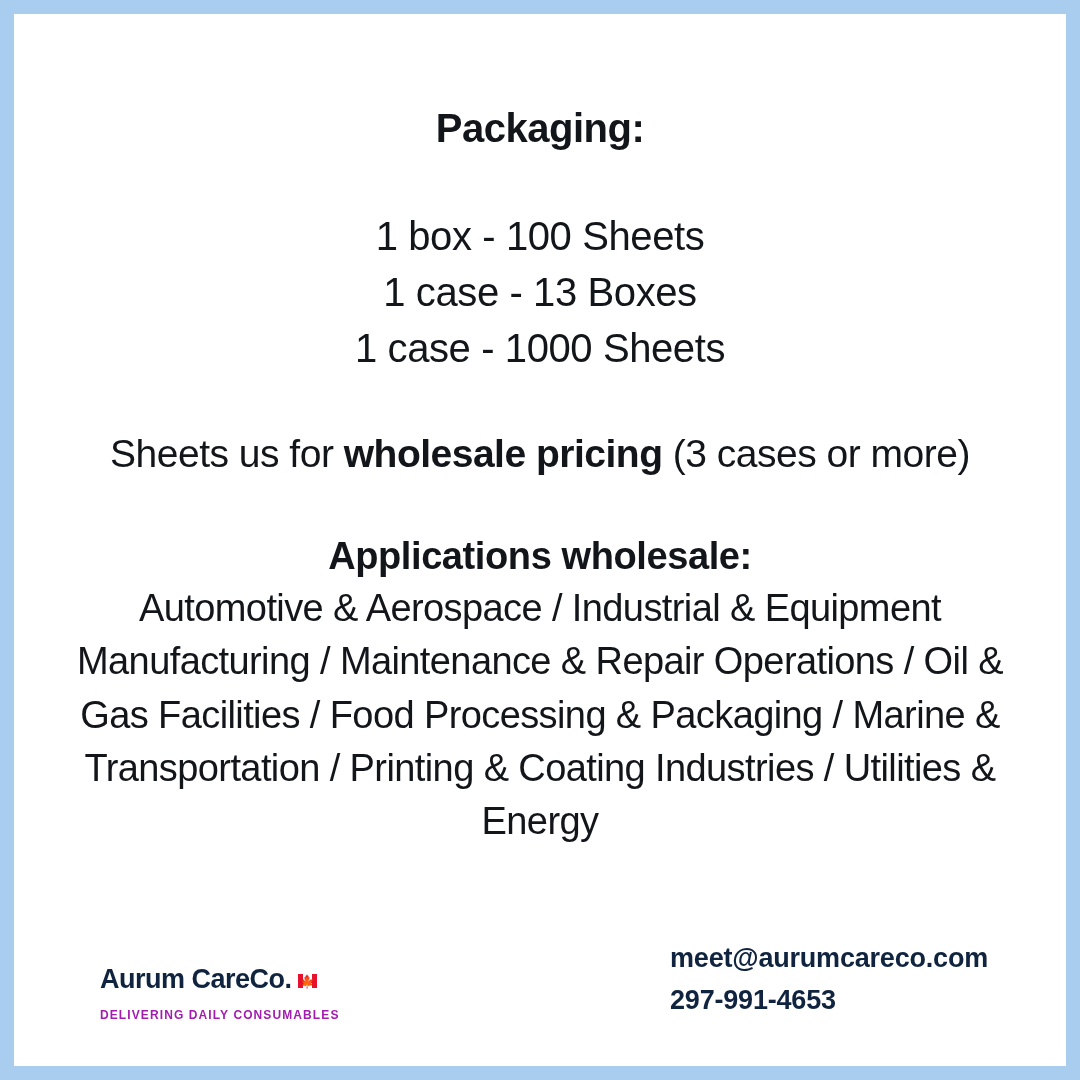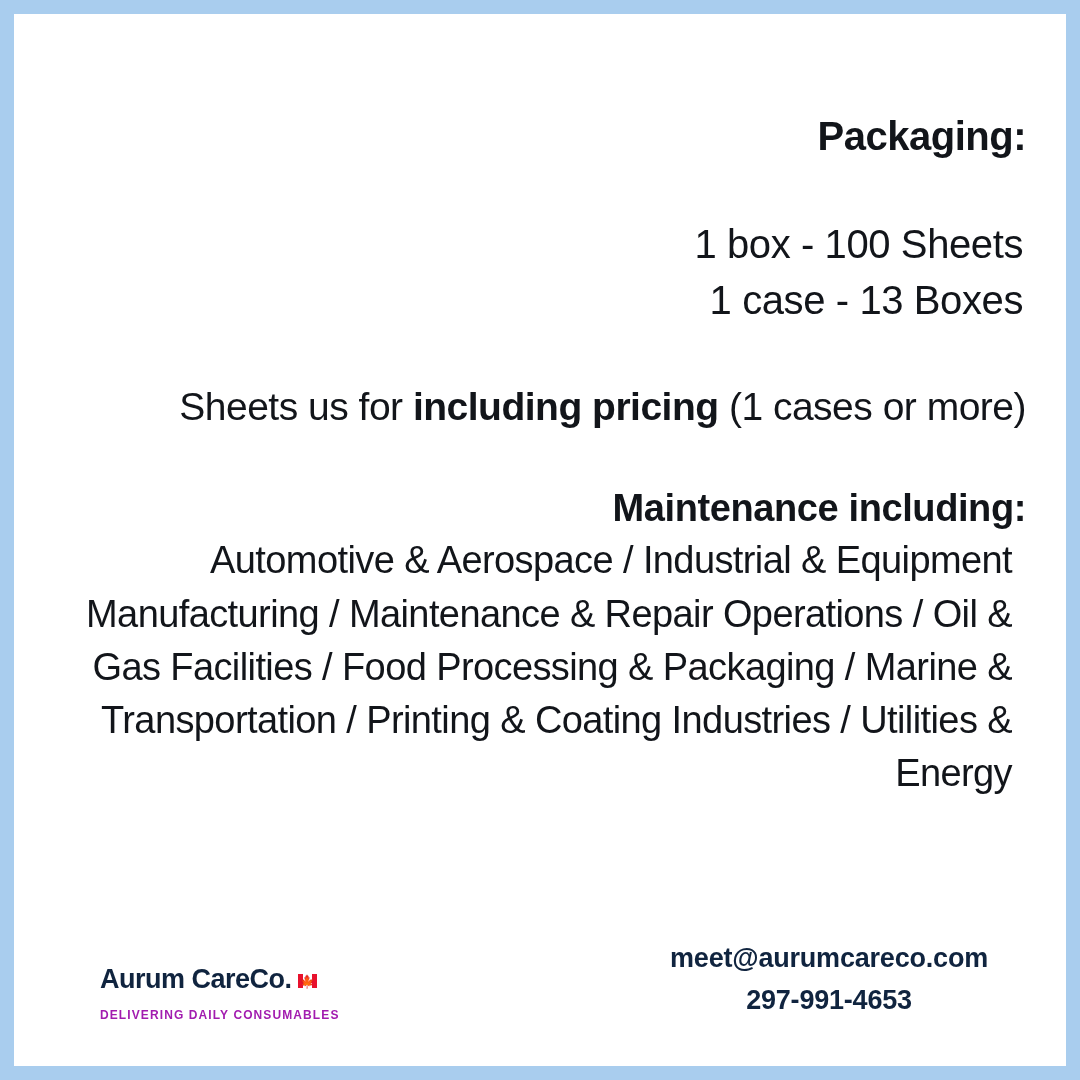--- a/index.html
+++ b/index.html
@@ -20,23 +20,23 @@
     width: 1052px;
     height: 1052px;
     background: #ffffff;
     box-sizing: border-box;
   }
   .content {
     position: absolute;
     left: 0;
     top: 0;
     width: 100%;
-    padding: 16px 40px;
+    padding: 8px 40px;
     box-sizing: border-box;
-    text-align: right;
+    text-align: center;
     color: #12151a;
   }
   .heading {
     font-size: 40px;
     font-weight: bold;
     letter-spacing: -0.5px;
     margin-top: 82px;
     line-height: 1.2;
   }
   .pack-lines {
@@ -130,21 +130,21 @@
     line-height: 13px;
   }
   .tagline {
     margin-top: 12px;
     font-size: 12px;
     font-weight: bold;
     letter-spacing: 1.1px;
     color: #a21caf;
   }
   .contact {
-    text-align: center;
+    text-align: left;
     color: #10243f;
   }
   .contact div {
     font-size: 27px;
     font-weight: bold;
     letter-spacing: -0.2px;
     line-height: 1.55;
   }
 </style>
 </head>
@@ -152,25 +152,26 @@
 
 <div class="card">
 
   <div class="content">
 
     <div class="heading">Packaging:</div>
 
     <div class="pack-lines">
       <div>1 box - 100 Sheets</div>
       <div>1 case - 13 Boxes</div>
+      <div>1 case - 1000 Sheets</div>
     </div>
 
-    <div class="wholesale"><span>Sheets us for </span><b>including pricing</b><span> (1 cases or more)</span></div>
+    <div class="wholesale"><span>Sheets us for </span><b>wholesale pricing</b><span> (3 cases or more)</span></div>
 
-    <div class="apps-heading">Maintenance including:</div>
+    <div class="apps-heading">Applications wholesale:</div>
     <div class="apps-body">Automotive &amp; Aerospace / Industrial &amp; Equipment Manufacturing / Maintenance &amp; Repair Operations / Oil &amp; Gas Facilities / Food Processing &amp; Packaging / Marine &amp; Transportation / Printing &amp; Coating Industries / Utilities &amp; Energy</div>
 
   </div>
 
   <div class="footer">
 
     <div class="brand">
       <div class="brand-name">
         <span class="txt">Aurum Care</span>
         <span class="txt">Co.</span>

